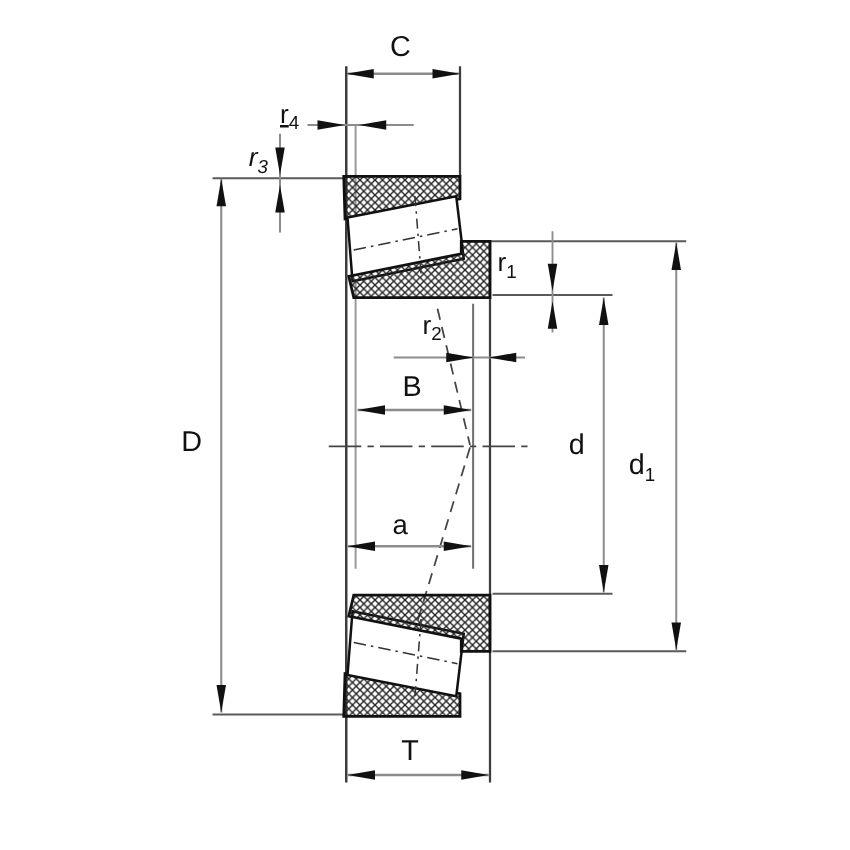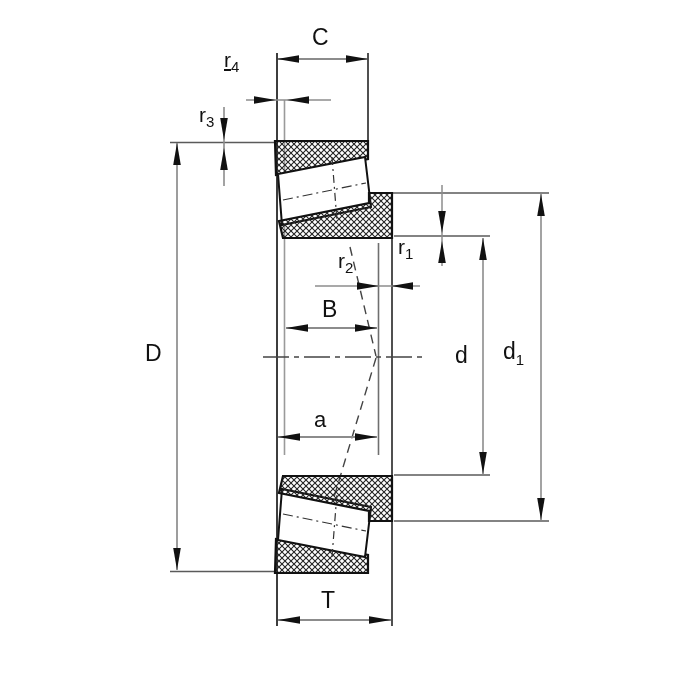--- a/index.html
+++ b/index.html
@@ -131,33 +131,33 @@
       <polygon points="483,238 479.2,260 486.8,260"></polygon>
       <polygon points="483,474 479.2,452 486.8,452"></polygon>
 
       <polygon points="541,194 537.2,216 544.8,216"></polygon>
       <polygon points="541,520 537.2,498 544.8,498"></polygon>
     </g>
   </svg>
 
   <span class="dim-label" style="left:312px;top:26px;"><span>C</span></span>
 
-  <span class="dim-label" style="left:224px;top:49px;font-size:21px;text-decoration:underline;"><span>r</span><sub>4</sub></span>
+  <span class="dim-label" style="left:224px;top:81px;font-size:21px;text-decoration:underline;"><span>r</span><sub>4</sub></span>
 
-  <span class="dim-label" style="left:199px;top:104px;font-size:21px;"><span>r</span><sub>3</sub></span>
+  <span class="dim-label" style="left:199px;top:116px;font-size:21px;font-style:italic;"><span>r</span><sub>3</sub></span>
 
   <span class="dim-label" style="left:145px;top:342px;"><span>D</span></span>
 
   <span class="dim-label" style="left:322px;top:298px;"><span>B</span></span>
 
   <span class="dim-label" style="left:314px;top:409px;font-size:22px;"><span>a</span></span>
 
   <span class="dim-label" style="left:321px;top:589px;"><span>T</span></span>
 
-  <span class="dim-label" style="left:398px;top:200px;font-size:21px;margin-top:36px;"><span>r</span><sub>1</sub></span>
+  <span class="dim-label" style="left:398px;top:200px;font-size:21px;"><span>r</span><sub>1</sub></span>
 
   <span class="dim-label" style="left:338px;top:250px;font-size:21px;"><span>r</span><sub>2</sub></span>
 
   <span class="dim-label" style="left:455px;top:344px;"><span>d</span></span>
 
-  <span class="dim-label" style="left:503px;top:340px;"><span>d</span><sub>1</sub></span>
+  <span class="dim-label" style="left:503px;top:360px;"><span>d</span><sub>1</sub></span>
 
 </div>
 
 </body></html>

